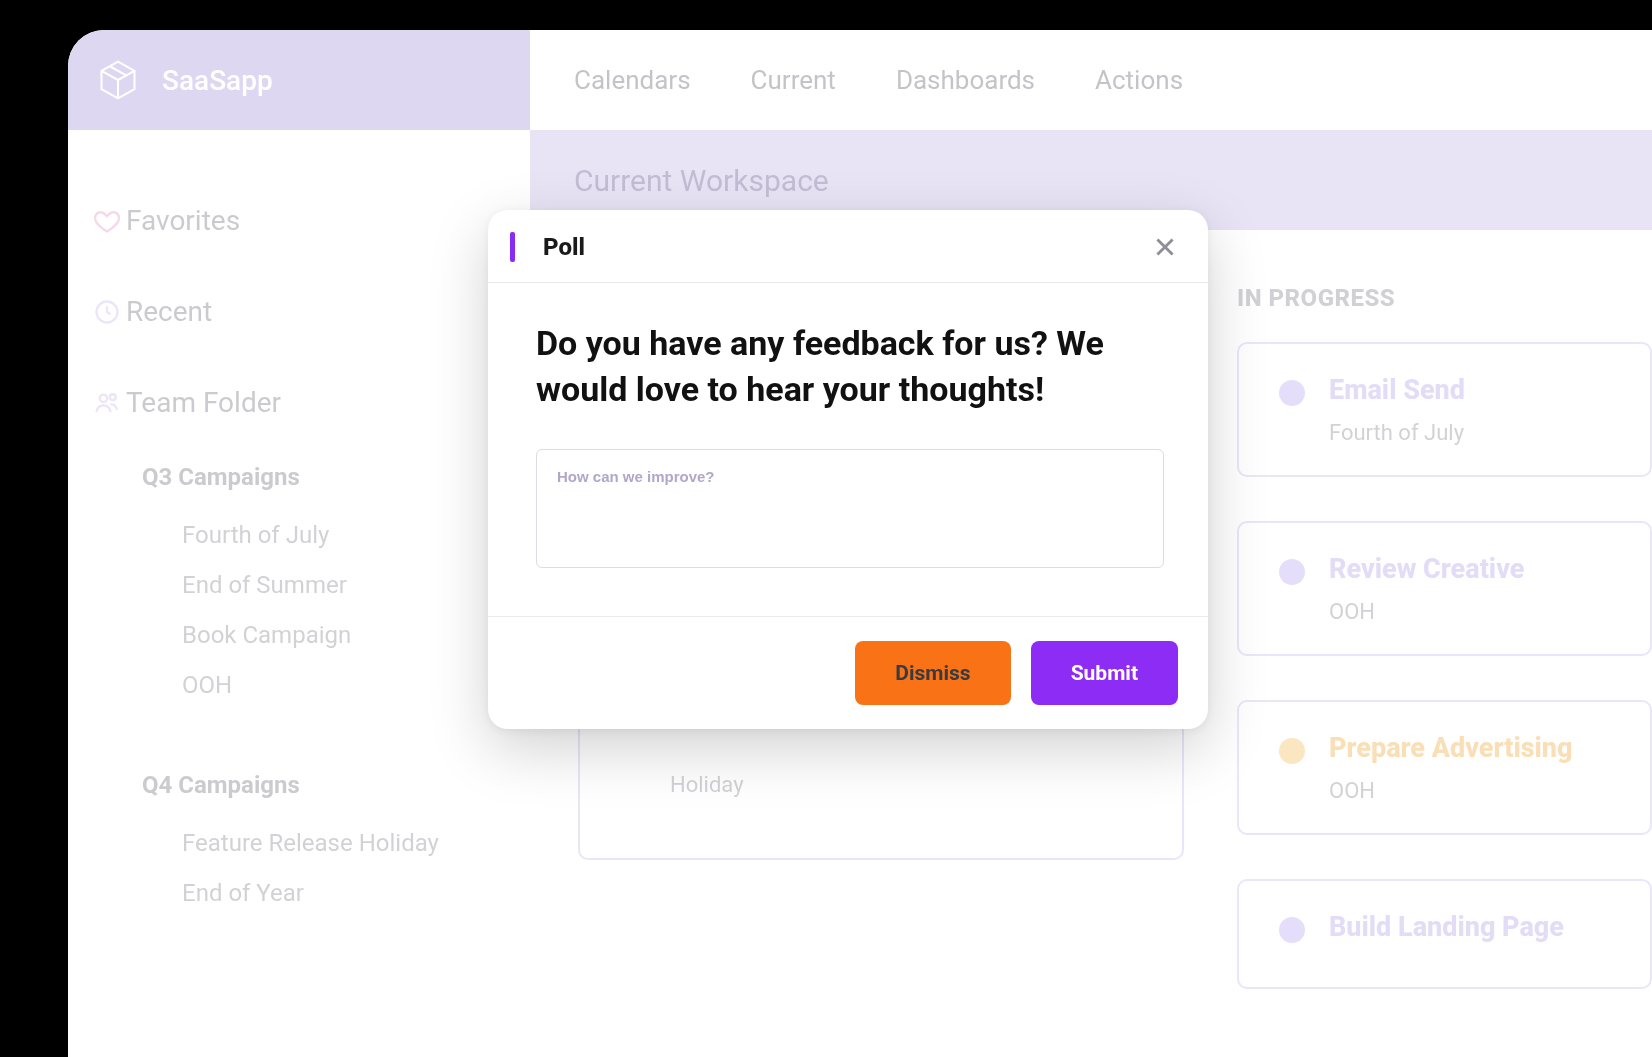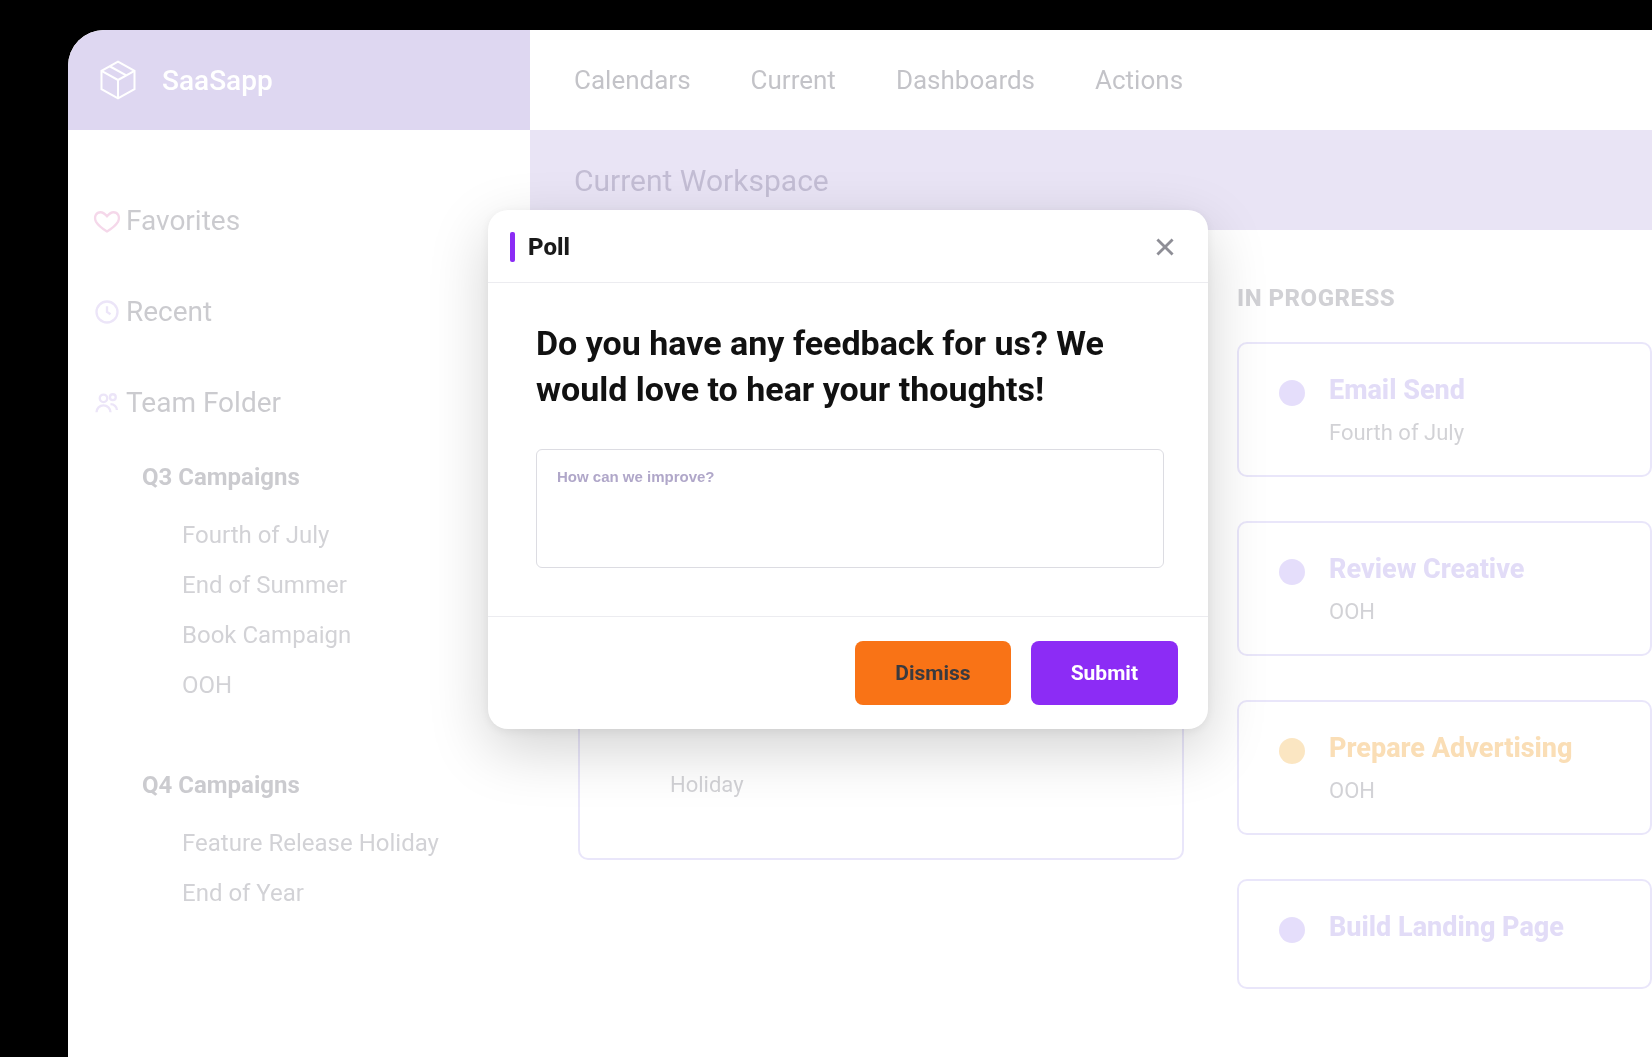--- a/index.html
+++ b/index.html
@@ -154,21 +154,21 @@
     box-shadow: 0 20px 60px rgba(0,0,0,0.18), 0 2px 10px rgba(0,0,0,0.06);
     overflow: hidden;
   }
   .modal-header {
     display: flex;
     align-items: center;
     justify-content: space-between;
     padding: 20px 26px 18px 22px;
     border-bottom: 1px solid #ececf0;
   }
-  .modal-header .left { display:flex; align-items:center; gap:13px; }
+  .modal-header .left { display:flex; align-items:center; gap:28px; }
   .modal-accent { width: 5px; height: 30px; background: #8b2cf5; border-radius: 2px; }
   .modal-title { font-size: 24px; font-weight: 800; color: #1a1a1a; }
   .modal-close {
     width: 34px; height: 34px;
     display:flex; align-items:center; justify-content:center;
     color: #8e8e96;
     cursor: pointer;
     font-size: 24px;
   }
   .modal-body { padding: 38px 44px 44px 48px; }

